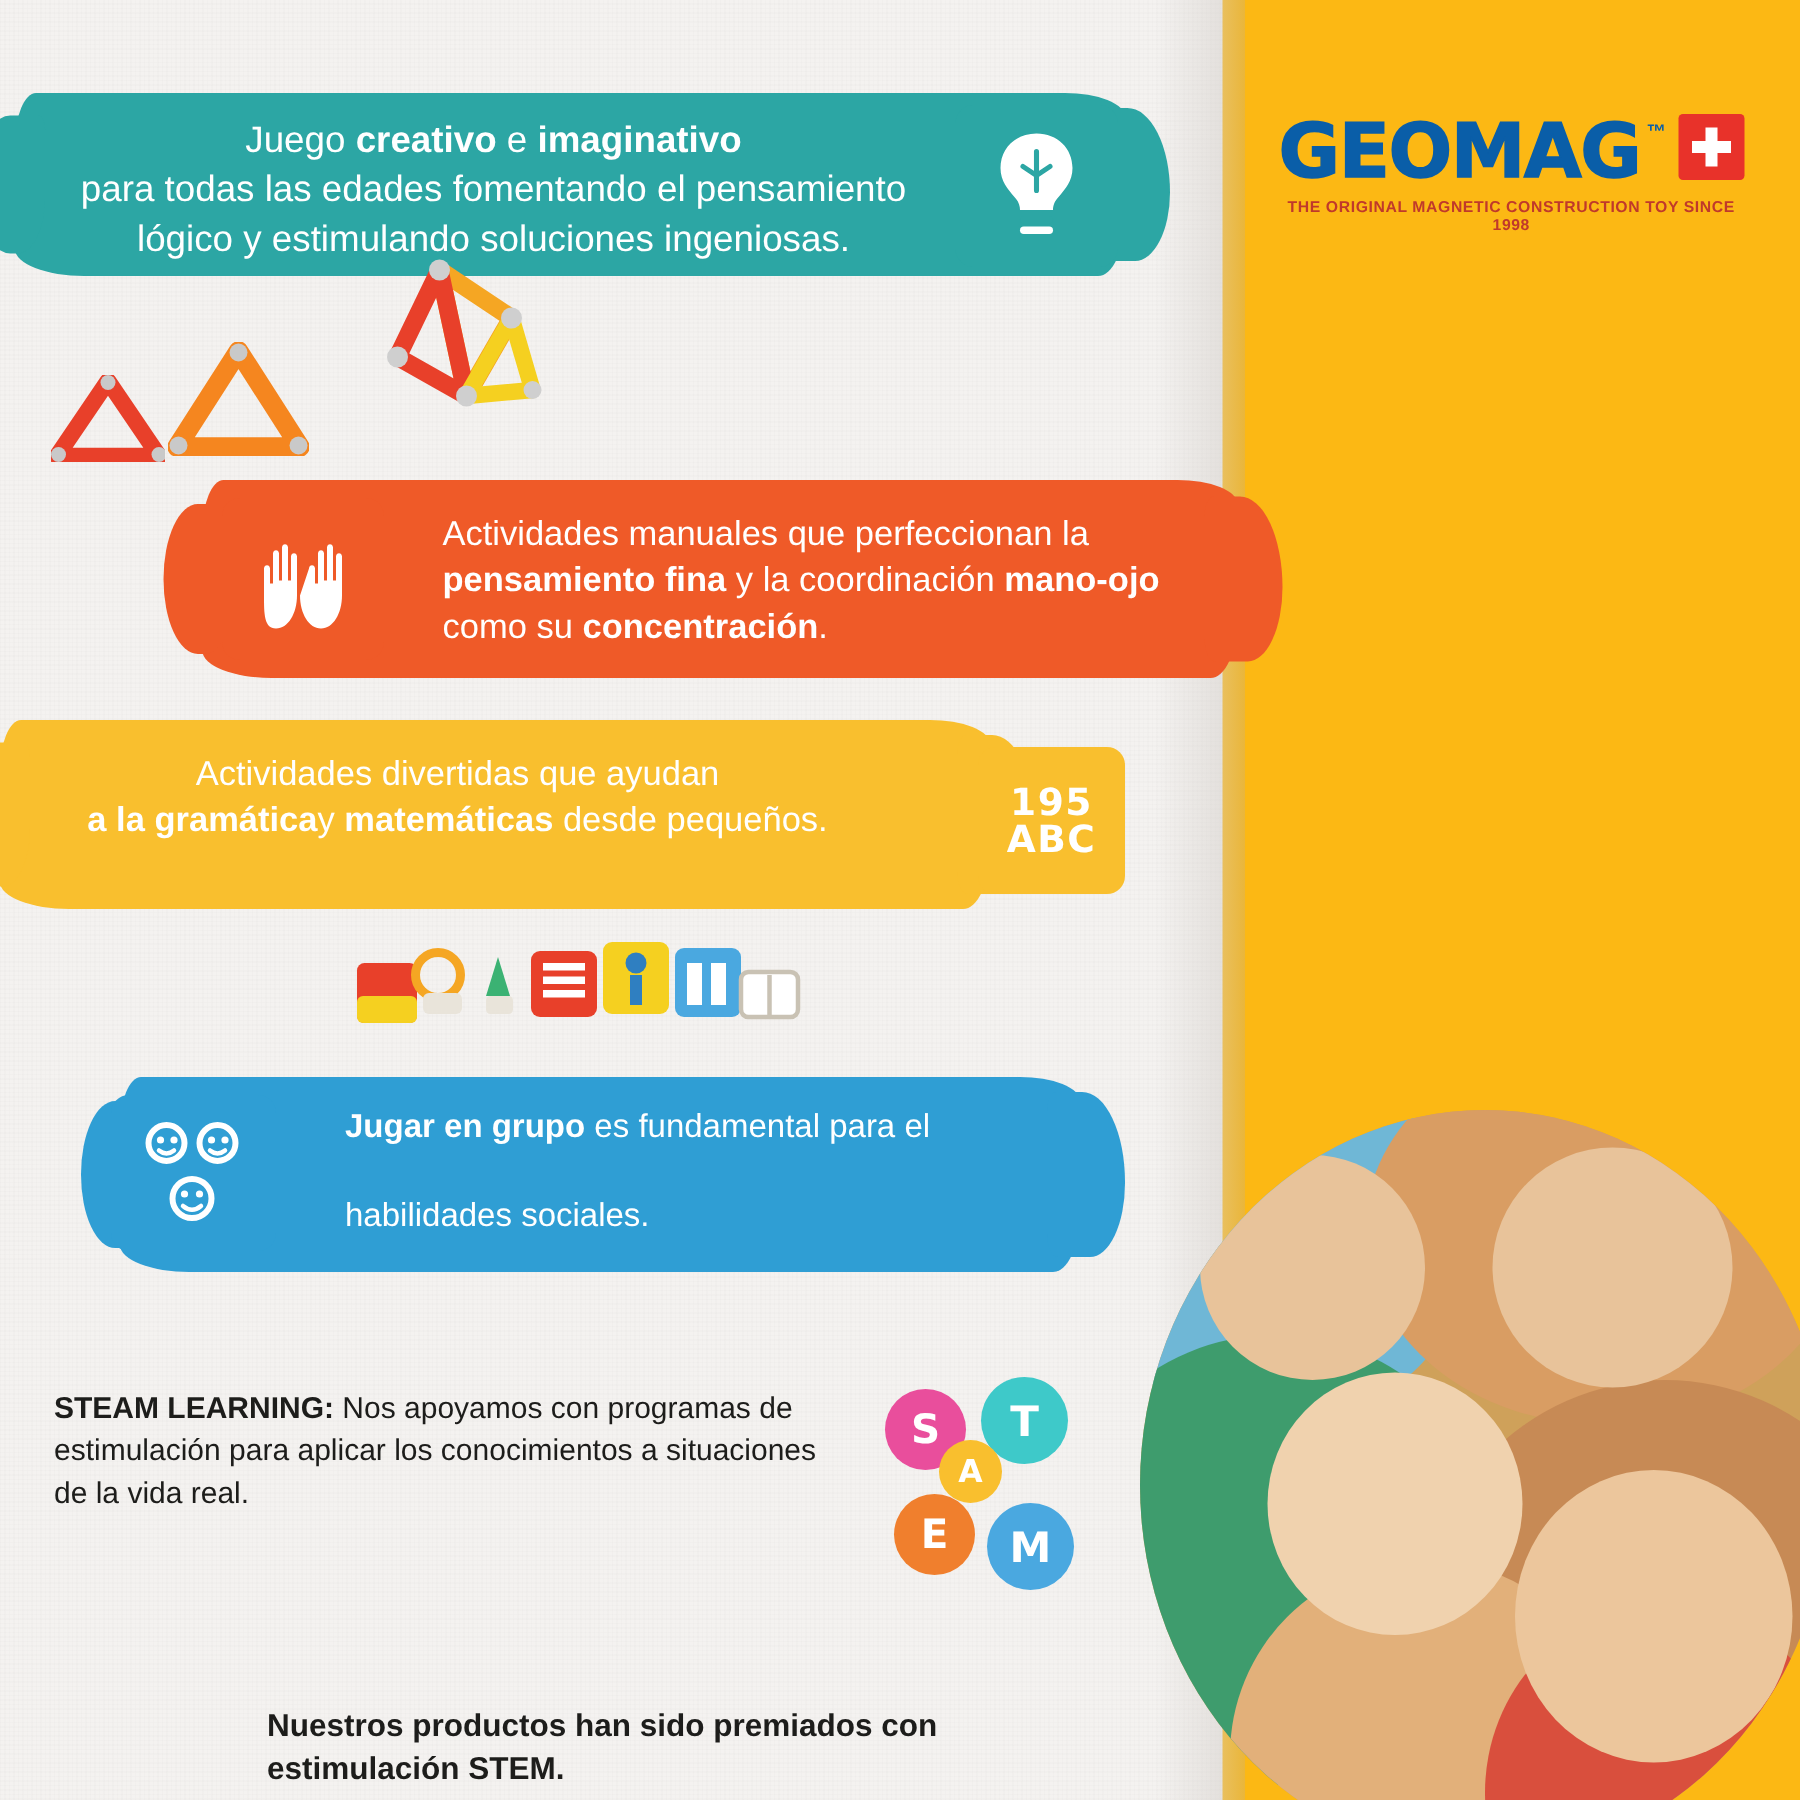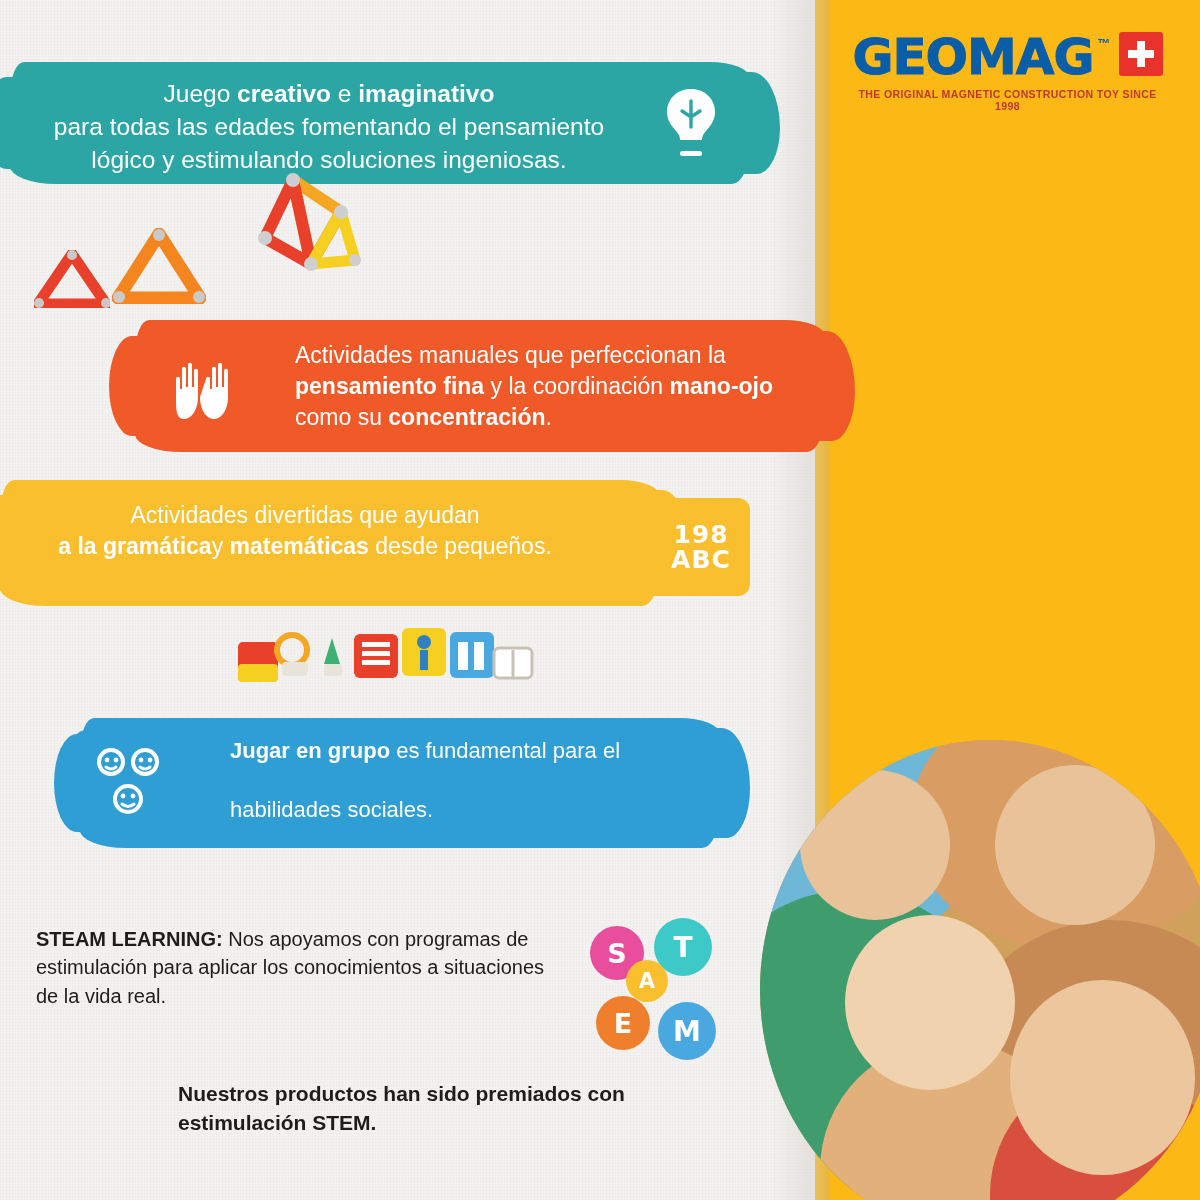--- a/index.html
+++ b/index.html
@@ -19,21 +19,21 @@
   }
   
   .right-panel{
     position:absolute;top:0;right:0;width:385px;height:1200px;
     background:#fcb814;
   }
   
   .logo-wrap{
     position:absolute;top:32px;right:35px;width:315px;text-align:center;
   }
-  .logo-row{display:flex;align-items:flex-start;justify-content:center;gap:4px;}
+  .logo-row{display:flex;align-items:flex-start;justify-content:center;gap:4px;margin-top:44px;}
   .logo-text{
     font-family:"DejaVu Sans", sans-serif;
     font-weight:bold;font-size:50px;letter-spacing:-1px;line-height:1;
     color:#0a5ea8;
     -webkit-text-stroke:1px #0a5ea8;
   }
   .logo-tm{font-size:13px;color:#0a5ea8;font-weight:bold;margin-top:4px;}
   .swiss{
     width:44px;height:44px;background:#e8322a;position:relative;border-radius:3px;margin-left:4px;
   }
@@ -102,21 +102,21 @@
   }
   #steam-text b{font-weight:bold;}
   .steam-bubbles{position:absolute;left:590px;top:918px;width:150px;height:150px;}
   .bub{
     position:absolute;border-radius:50%;color:#fff;font-weight:bold;
     display:flex;align-items:center;justify-content:center;
     font-family:"DejaVu Sans", sans-serif;
   }
   
   #stem-cert-text{
-    position:absolute;left:178px;top:1079px;width:540px;font-size:21px;font-weight:bold;color:#1d1d1b;line-height:1.4;
+    position:absolute;left:178px;top:1136px;width:540px;font-size:21px;font-weight:bold;color:#1d1d1b;line-height:1.4;
   }
   #stem-badge{position:absolute;left:92px;top:1080px;width:72px;height:100px;}
   .badge-body{
     width:56px;height:72px;background:#0e2a4a;margin:0 auto;border-radius:4px;position:relative;
   }
   .badge-top{
     width:44px;height:34px;background:#2ca6a4;margin:0 auto;border-radius:4px 4px 0 0;
   }
   .badge-label{
     position:absolute;bottom:6px;left:0;right:0;text-align:center;color:#fff;font-size:12px;font-weight:bold;
@@ -222,21 +222,21 @@
   <div class="block" id="block-math">
     <div class="brush"></div>
     <div class="btext">
       <span>Actividades divertidas que ayudan</span><br>
       <b>a la gramática</b><span>y </span><b>matemáticas</b><span> desde pequeños.</span>
     </div>
   </div>
 
   <div class="tile" id="icon-abc">
     <div class="abc-text">
-      <span>198</span>
+      <span>195</span>
       <span>ABC</span>
     </div>
   </div>
 
   <div style="position:absolute;left:236px;top:612px;width:300px;height:74px;">
     <svg width="300" height="80" viewBox="0 0 300 80">
       <rect x="2" y="30" width="40" height="40" rx="5" fill="#e8402a"></rect>
       <rect x="2" y="52" width="40" height="18" rx="4" fill="#f5d020"></rect>
       <circle cx="56" cy="38" r="15" fill="none" stroke="#f5a623" stroke-width="6"></circle>
       <rect x="46" y="50" width="26" height="14" rx="4" fill="#e9e4da"></rect>

